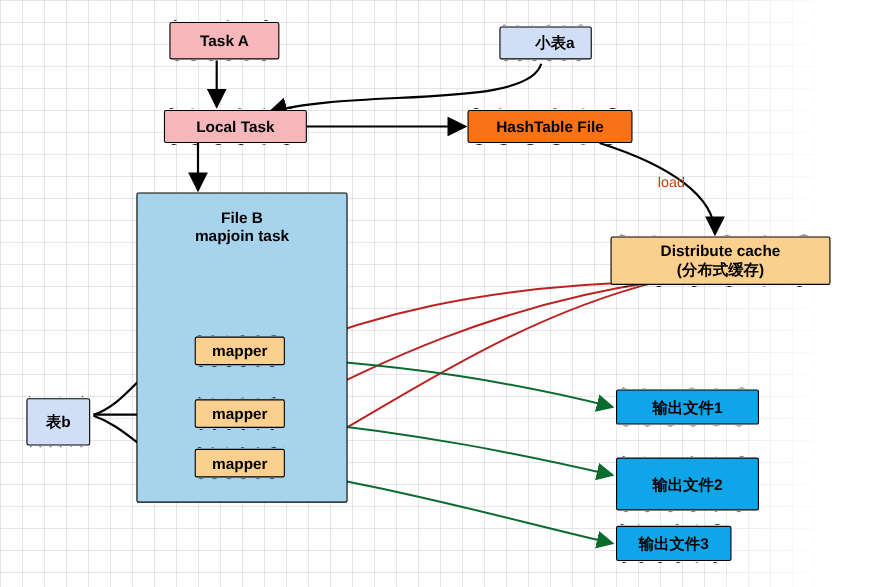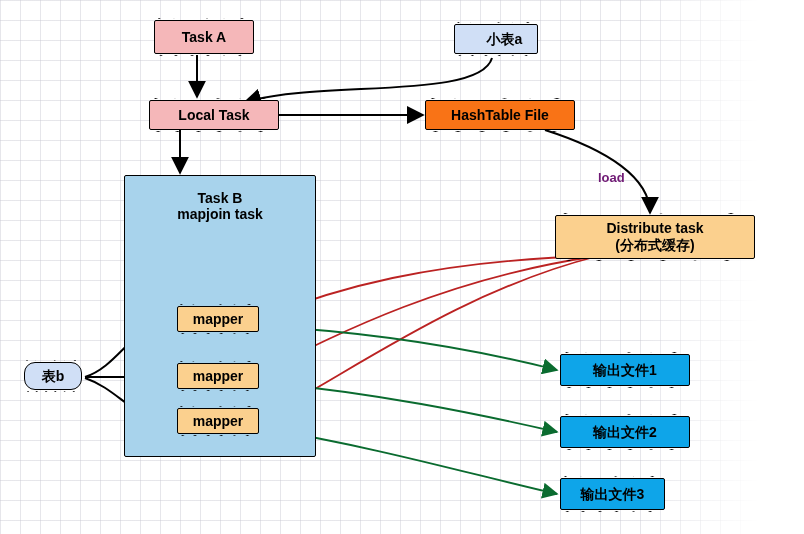--- a/index.html
+++ b/index.html
@@ -72,25 +72,24 @@
   .orange { background: #fbd08e; }
   .grey   { background: #0ea5e9; }
 
   .blueBig {
     border: 1.5px solid #000;
     border-radius: 2px;
   }
 
   .lbl {
     position: absolute;
-    font-weight: 700;
+    font-weight: 400;
     font-size: 13px;
     font-family: sans-serif;
-    color: #701a75;
-    margin-top: 12px;
+    color: #c2410c;
   }
 </style>
 </head>
 <body>
 
 <div class="grid"></div>
 
 <svg class="diagram">
   <defs>
     <marker id="arr-black" viewBox="0 0 10 10" refX="9" refY="5" markerWidth="9" markerHeight="9" orient="auto-start-reverse">
@@ -130,29 +129,29 @@
 <div class="box pink ragged" style="left:154px; top:20px;  width:100px; height:34px;">Task A</div>
 
 <div class="box blueL ragged" style="left:454px; top:24px;  width:84px; height:30px;padding-left:23px;">小表a</div>
 
 <div class="box pink ragged" style="left:125px; top:100px; width:130px; height:30px;margin-left:24px;">Local Task</div>
 
 <div class="box green ragged" style="left:425px; top:100px; width:150px; height:30px;">HashTable File</div>
 
 <span class="lbl" style="left:598px; top:158px;">load</span>
 
-<div class="box orange ragged" style="left:555px; top:215px; width:200px; height:44px;">Distribute task
+<div class="box orange ragged" style="left:555px; top:215px; width:200px; height:44px;">Distribute cache
 (分布式缓存)</div>
 
 <div class="blueBig" style="position:absolute; left:124px; top:175px; width:192px; height:282px; border:1.5px solid #000; box-sizing:border-box;">
-  <div style="position:absolute; left:0; right:0; top:14px; text-align:center; white-space:pre-line;">Task B
+  <div style="position:absolute; left:0; right:0; top:14px; text-align:center; white-space:pre-line;">File B
 mapjoin task</div>
 </div>
 
 <div class="box orange ragged" style="left:177px; top:306px; width:82px; height:26px;">mapper</div>
 <div class="box orange ragged" style="left:177px; top:363px; width:82px; height:26px;">mapper</div>
 <div class="box orange ragged" style="left:177px; top:408px; width:82px; height:26px;">mapper</div>
 
-<div class="box blueL ragged" style="left:24px; top:362px; width:58px; height:28px;border-radius:11px;">表b</div>
+<div class="box blueL ragged" style="left:24px; top:362px; width:58px; height:43px;">表b</div>
 
 <div class="box grey ragged" style="left:560px; top:354px; width:130px; height:32px;">输出文件1</div>
-<div class="box grey ragged" style="left:560px; top:416px; width:130px; height:32px;">输出文件2</div>
+<div class="box grey ragged" style="left:560px; top:416px; width:130px; height:48px;">输出文件2</div>
 <div class="box grey ragged" style="left:560px; top:478px; width:105px; height:32px;">输出文件3</div>
 
 </body></html>

